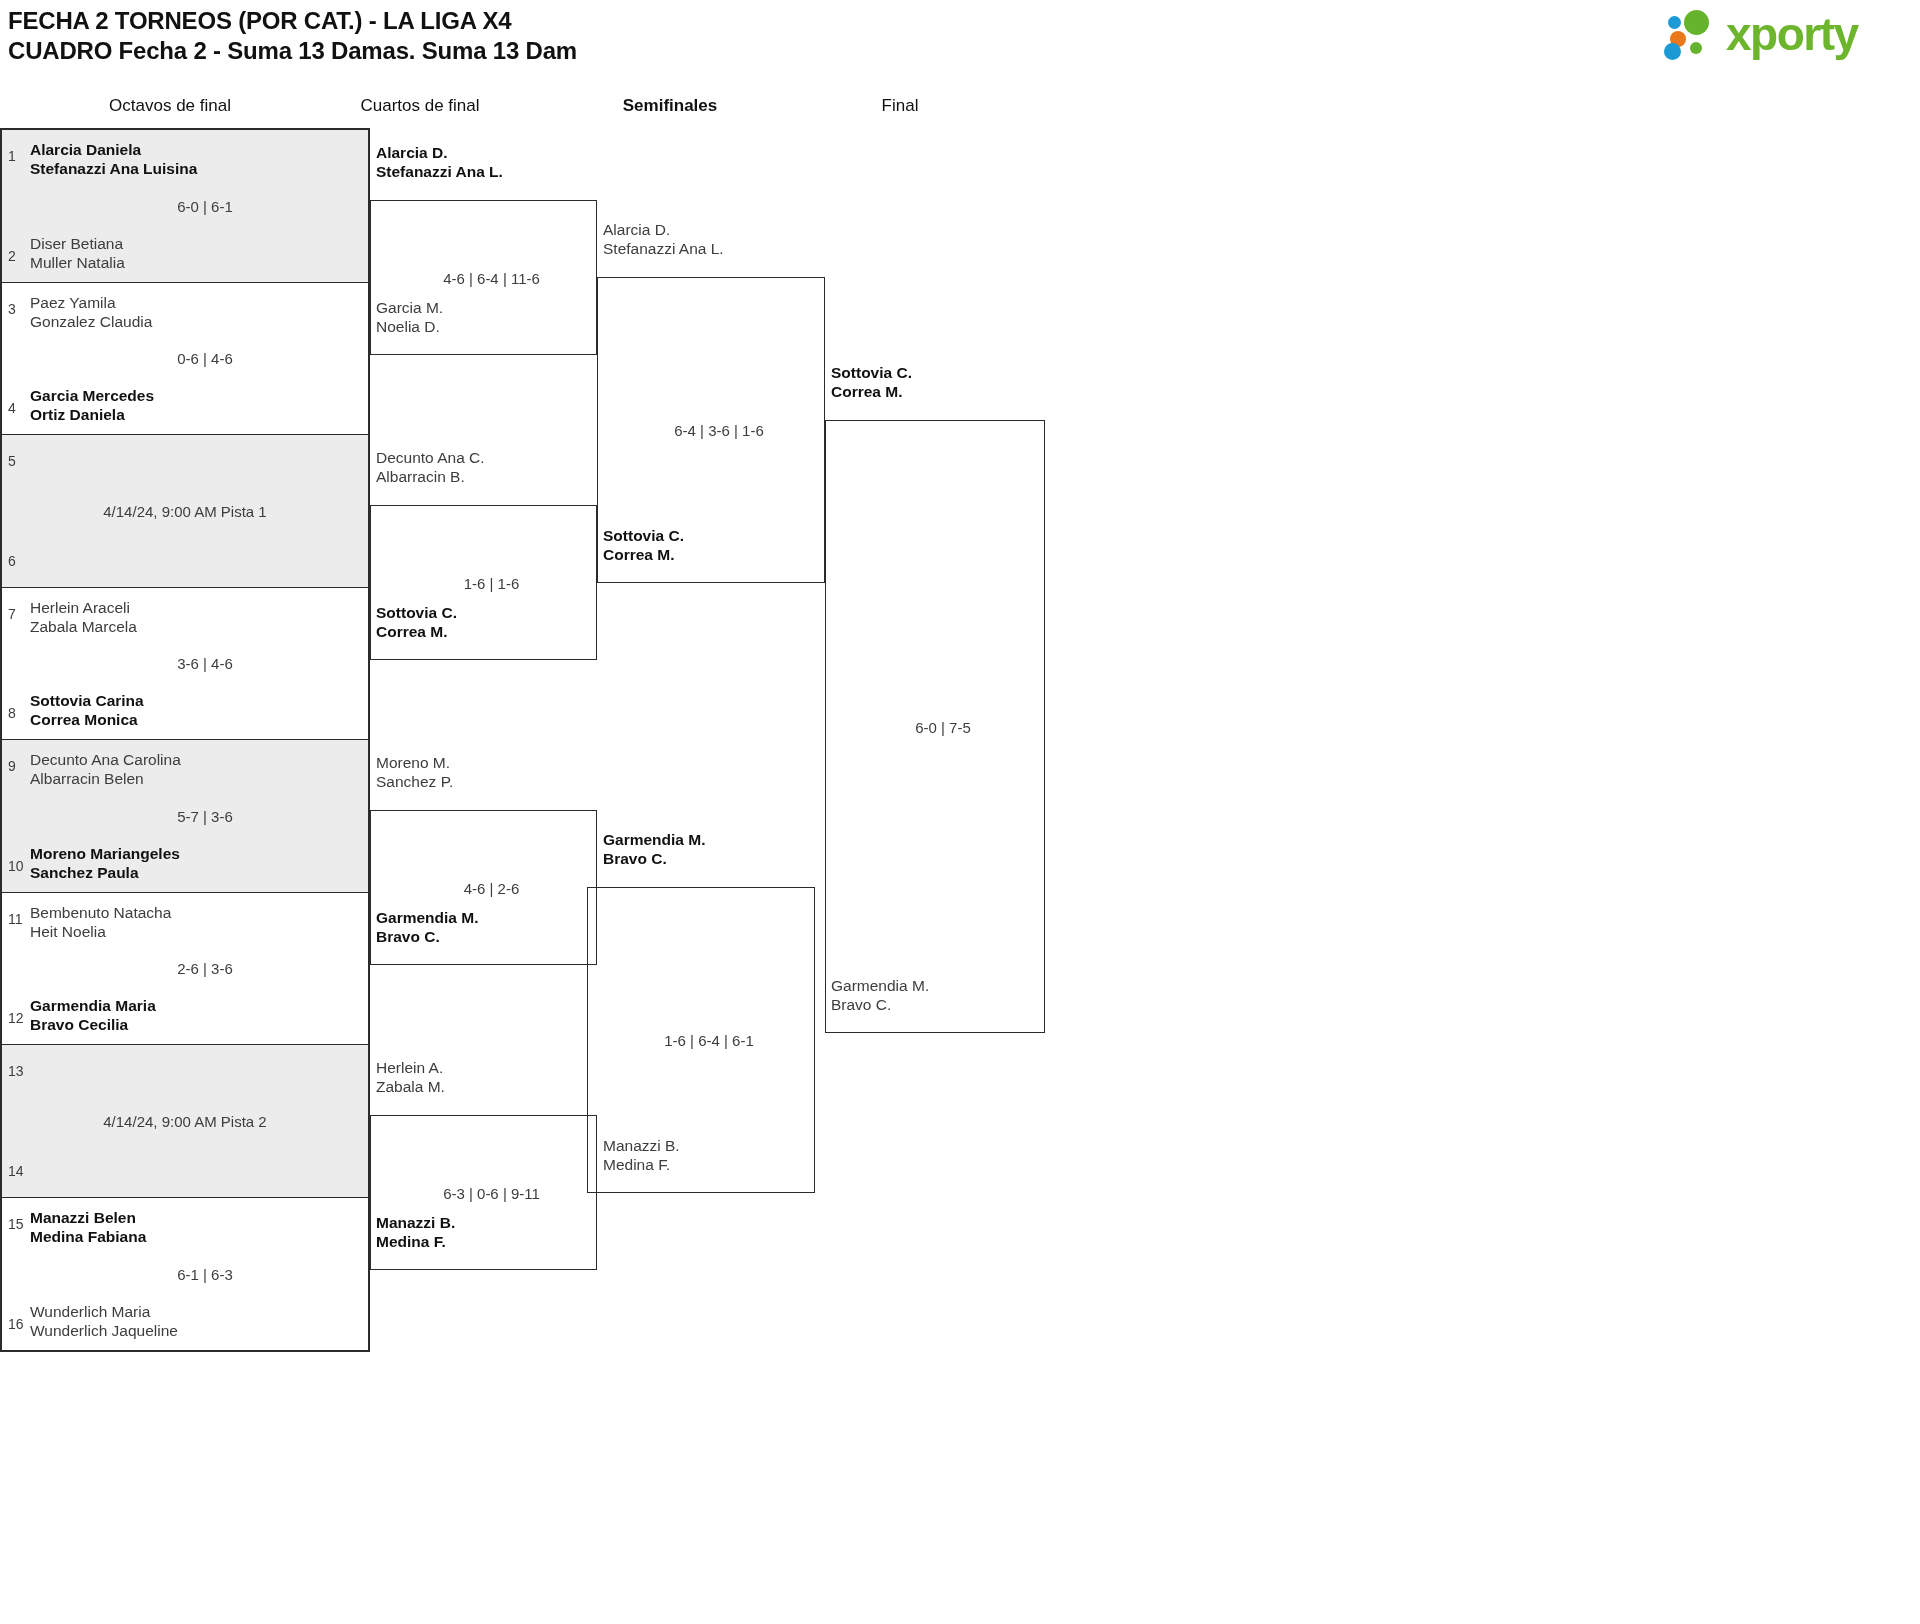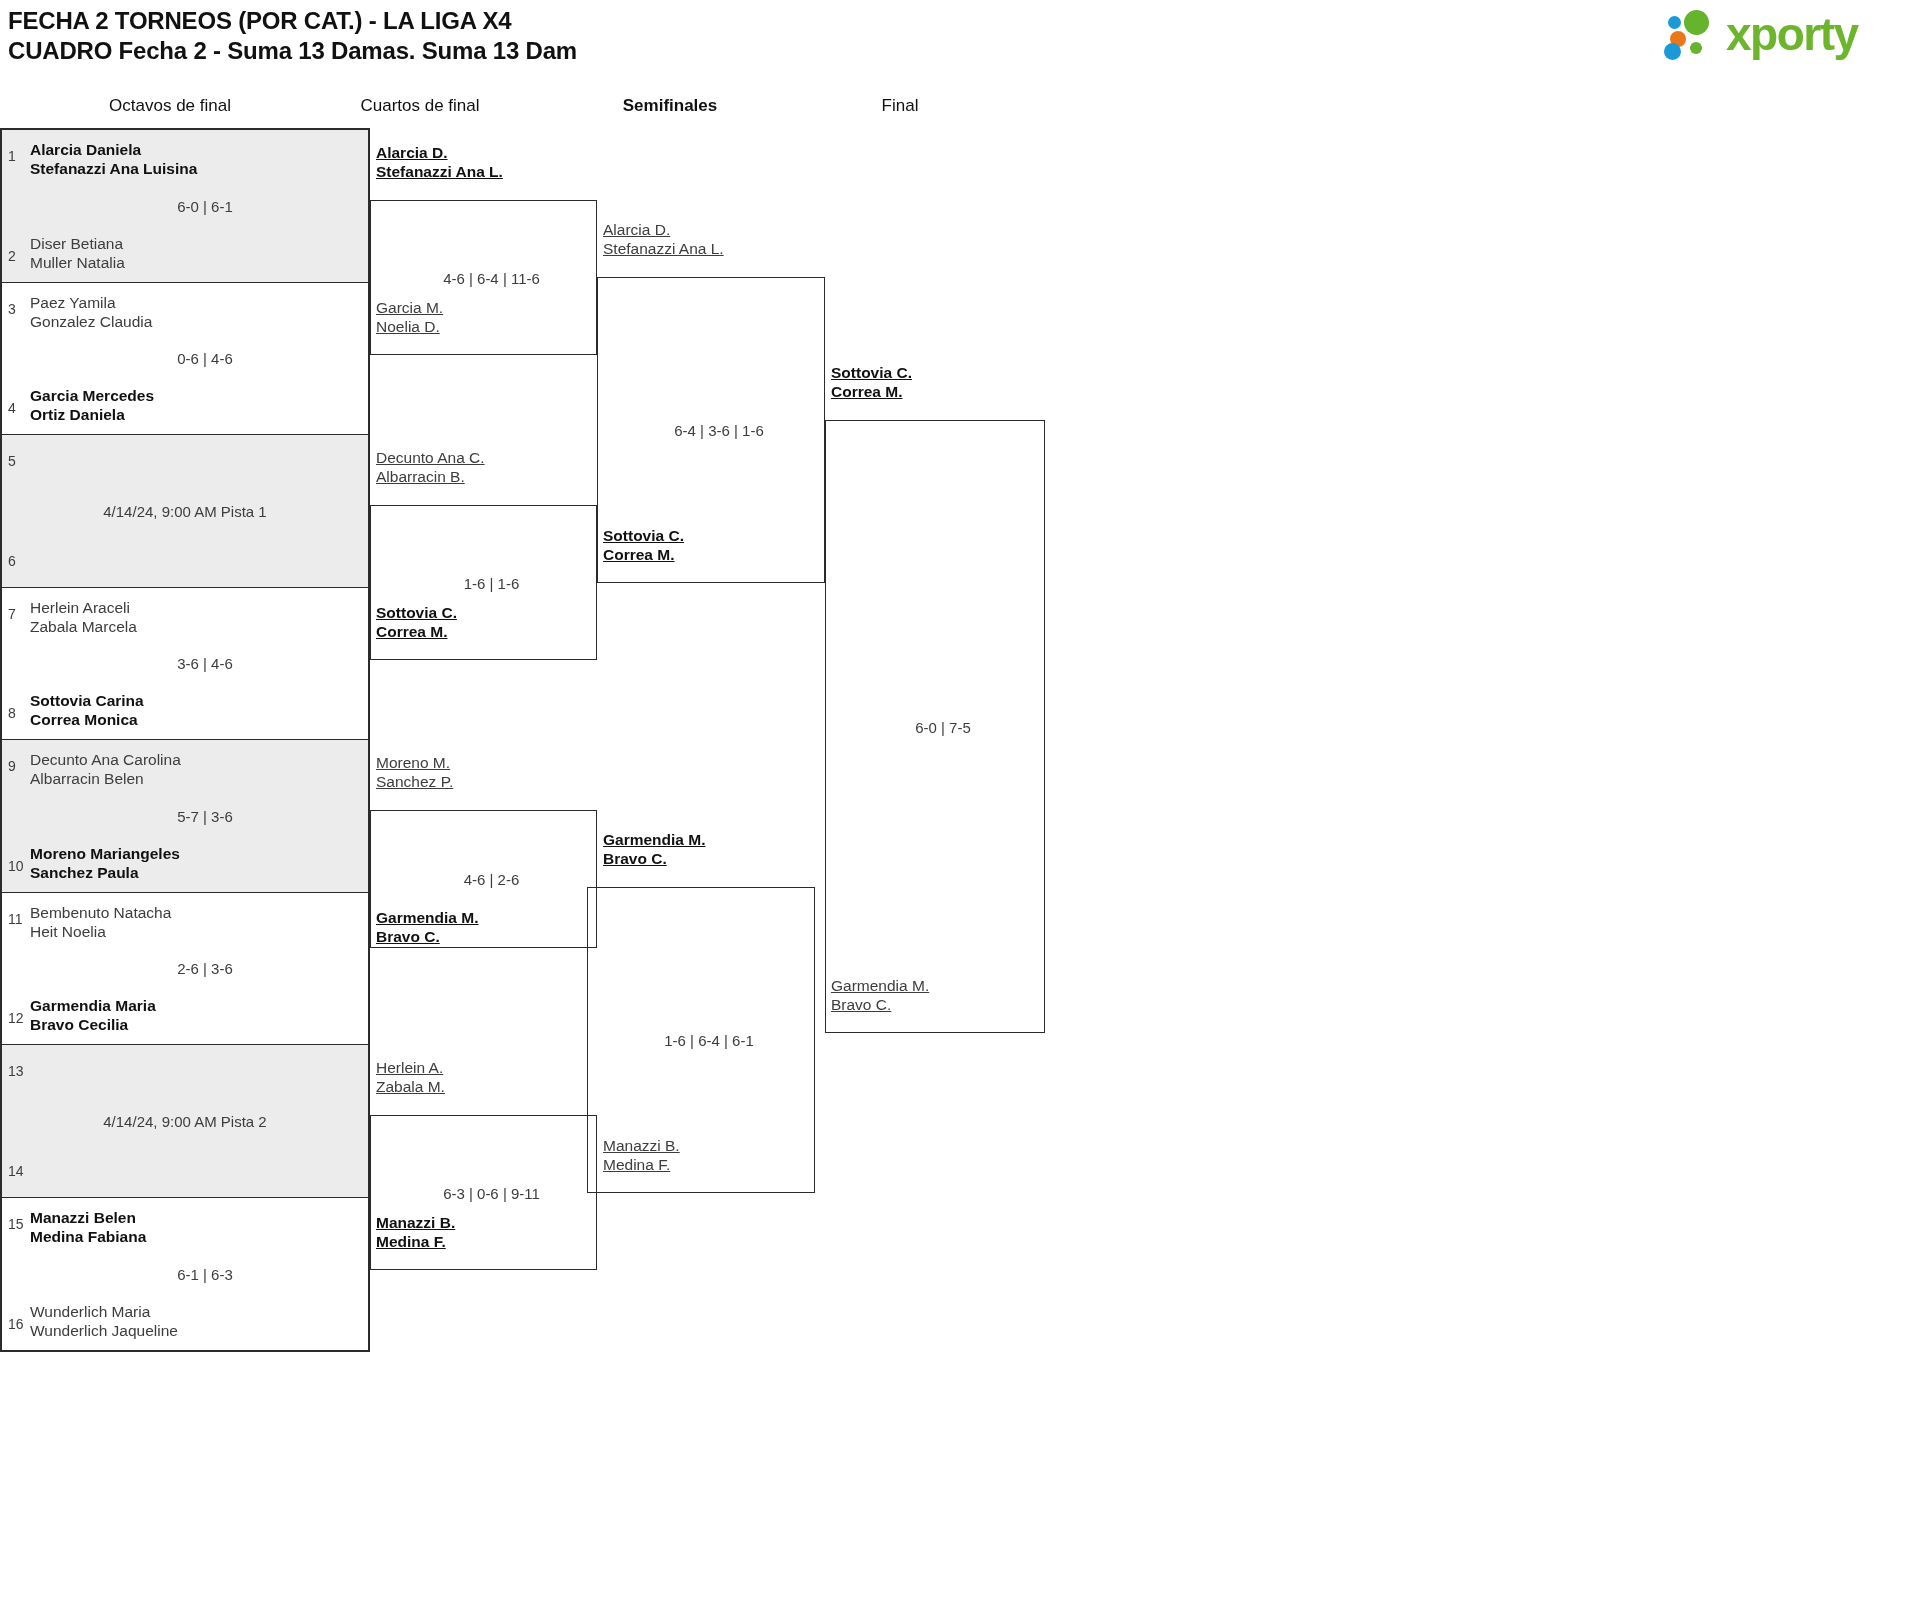--- a/index.html
+++ b/index.html
@@ -167,21 +167,21 @@
   }
   
   .slot {
     position: absolute;
     font-size: 15.5px;
     line-height: 19px;
     color: #3d3d3d;
     white-space: nowrap;
   }
   .slot.win { font-weight: bold; color: #111111; }
-  .slot-l2 { height: 38px; text-decoration: underline; }
+  .slot-l2 { height: 38px; }
 </style>
 </head>
 <body>
 
 <div id="header">
   <div id="title-block">
     <div class="title-line">FECHA 2 TORNEOS (POR CAT.) - LA LIGA X4</div>
     <div class="title-line">CUADRO Fecha 2 - Suma 13 Damas. Suma 13 Dam</div>
   </div>
 
@@ -325,21 +325,21 @@
   </div>
   <div class="slot slot-l2 win" style="left:376px; top:603px;">
     <div>Sottovia C.</div>
     <div>Correa M.</div>
   </div>
 
   <div class="slot slot-l2" style="left:376px; top:753px;">
     <div>Moreno M.</div>
     <div>Sanchez P.</div>
   </div>
-  <div class="cbox" style="left:370px; top:810px; width:227px; height:138px;">
+  <div class="cbox" style="left:370px; top:810px; width:227px; height:155px;">
     <div class="cbox-score">4-6 | 2-6</div>
   </div>
   <div class="slot slot-l2 win" style="left:376px; top:908px;">
     <div>Garmendia M.</div>
     <div>Bravo C.</div>
   </div>
 
   <div class="slot slot-l2" style="left:376px; top:1058px;">
     <div>Herlein A.</div>
     <div>Zabala M.</div>

